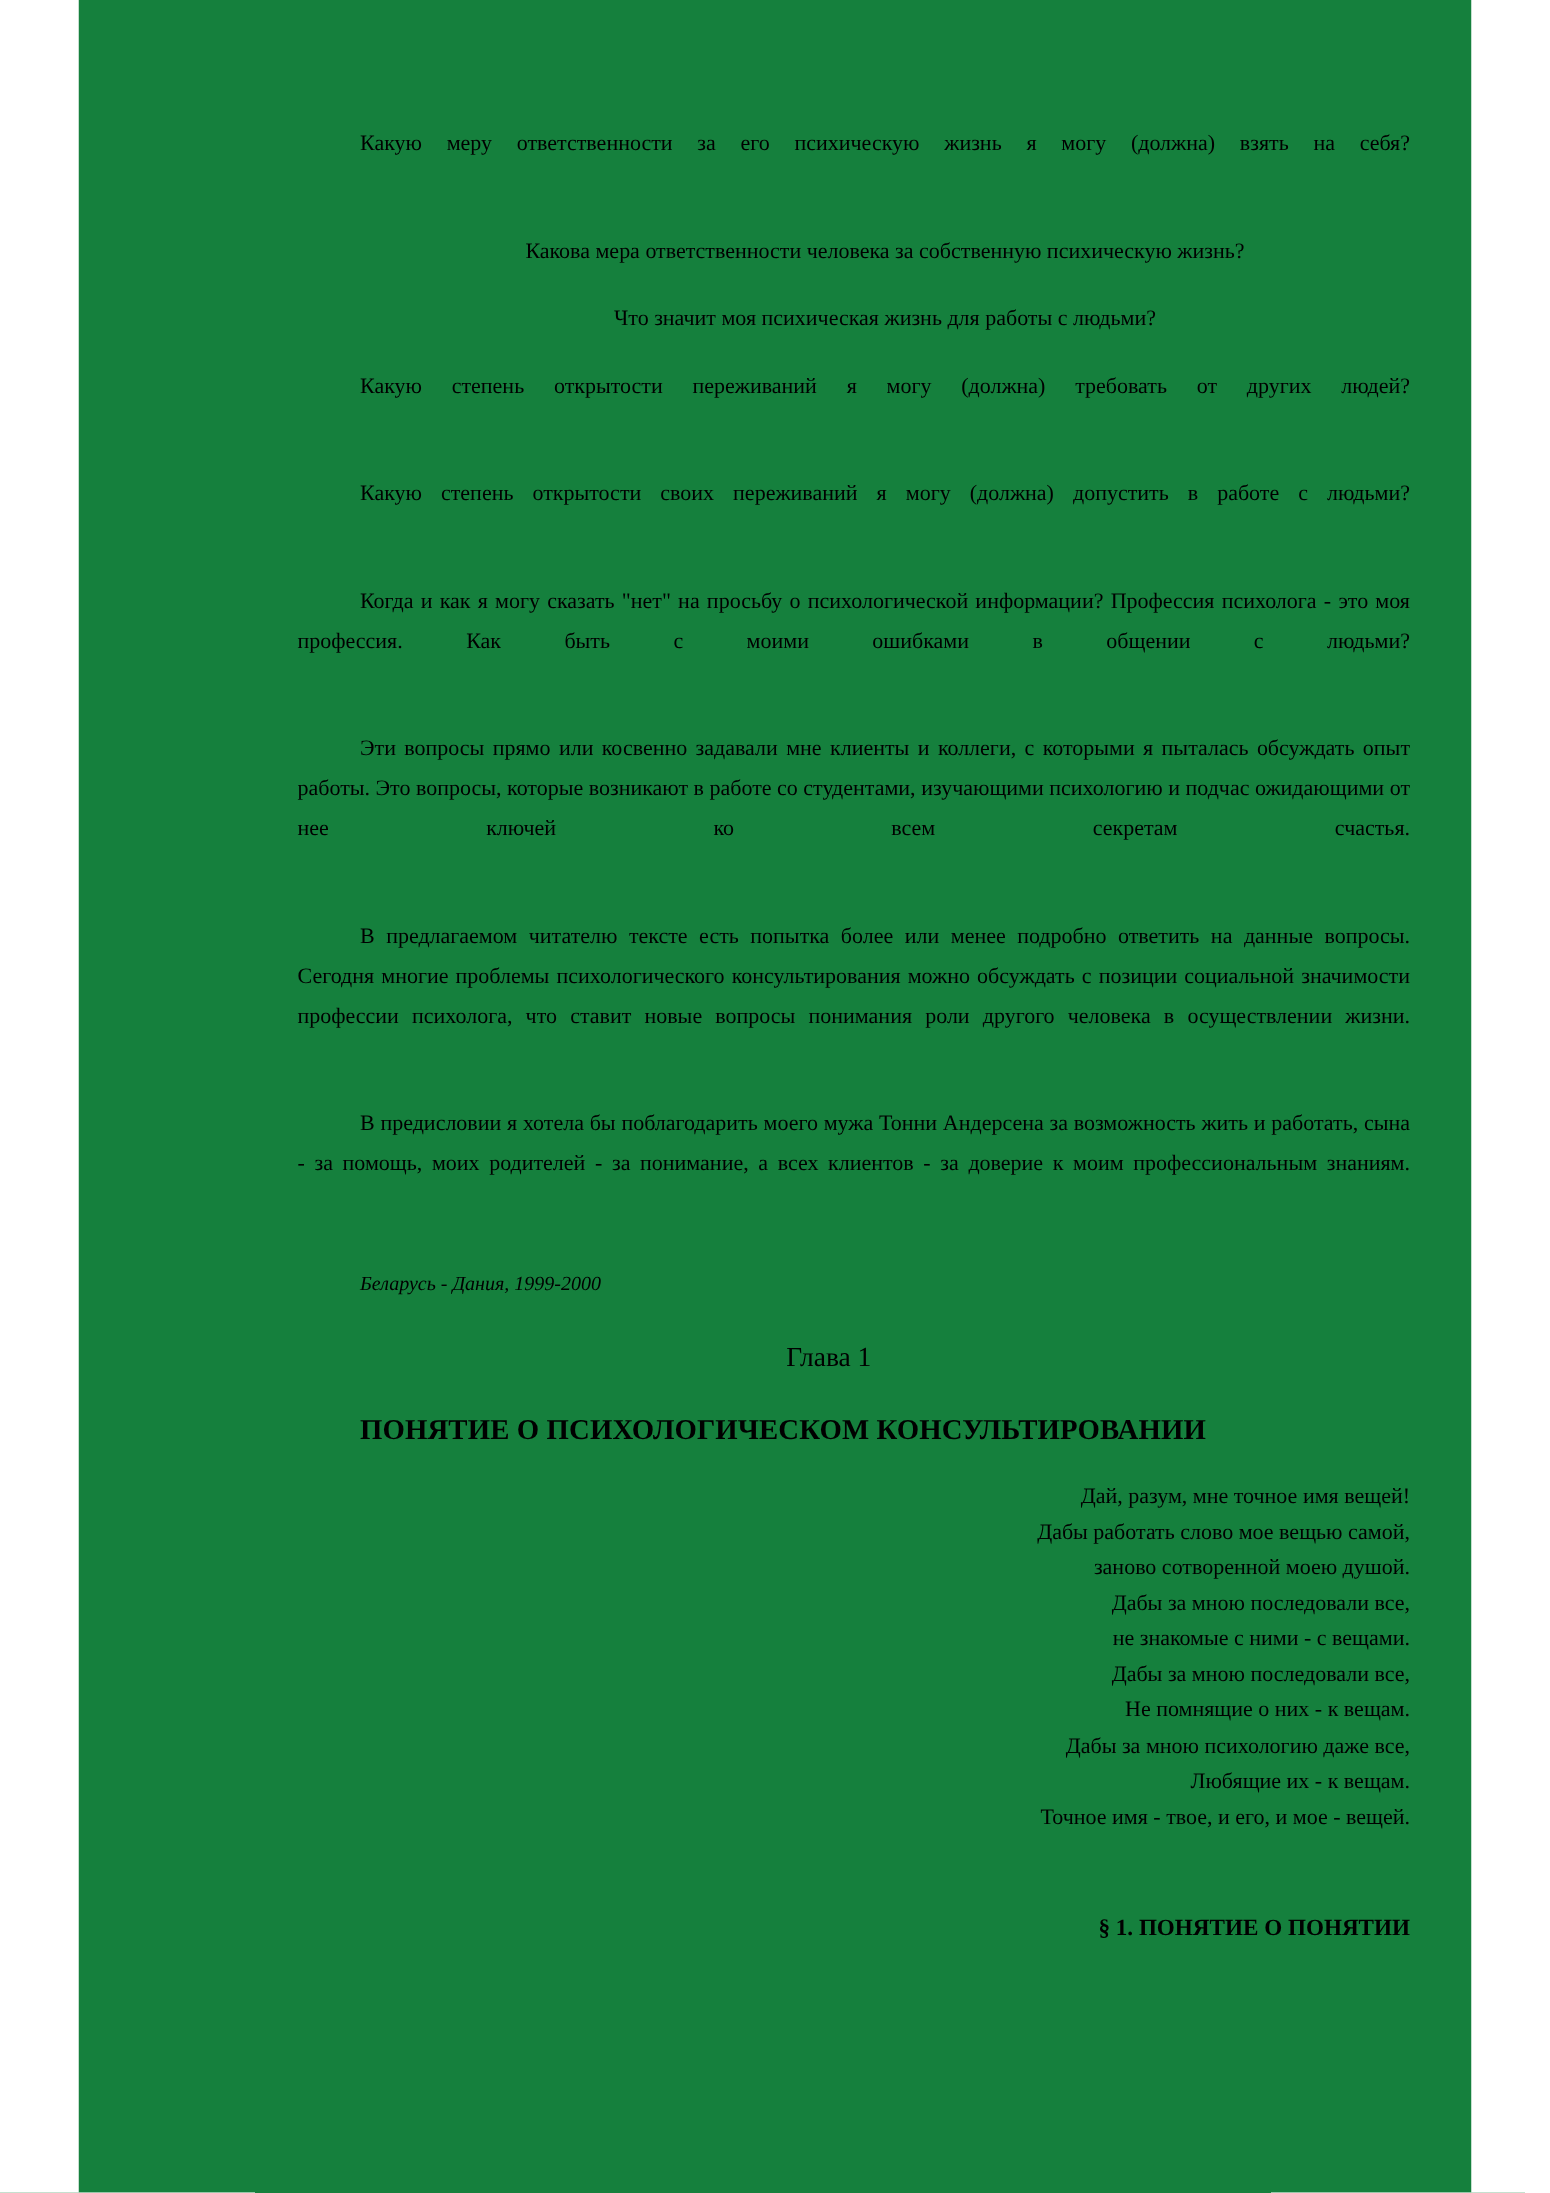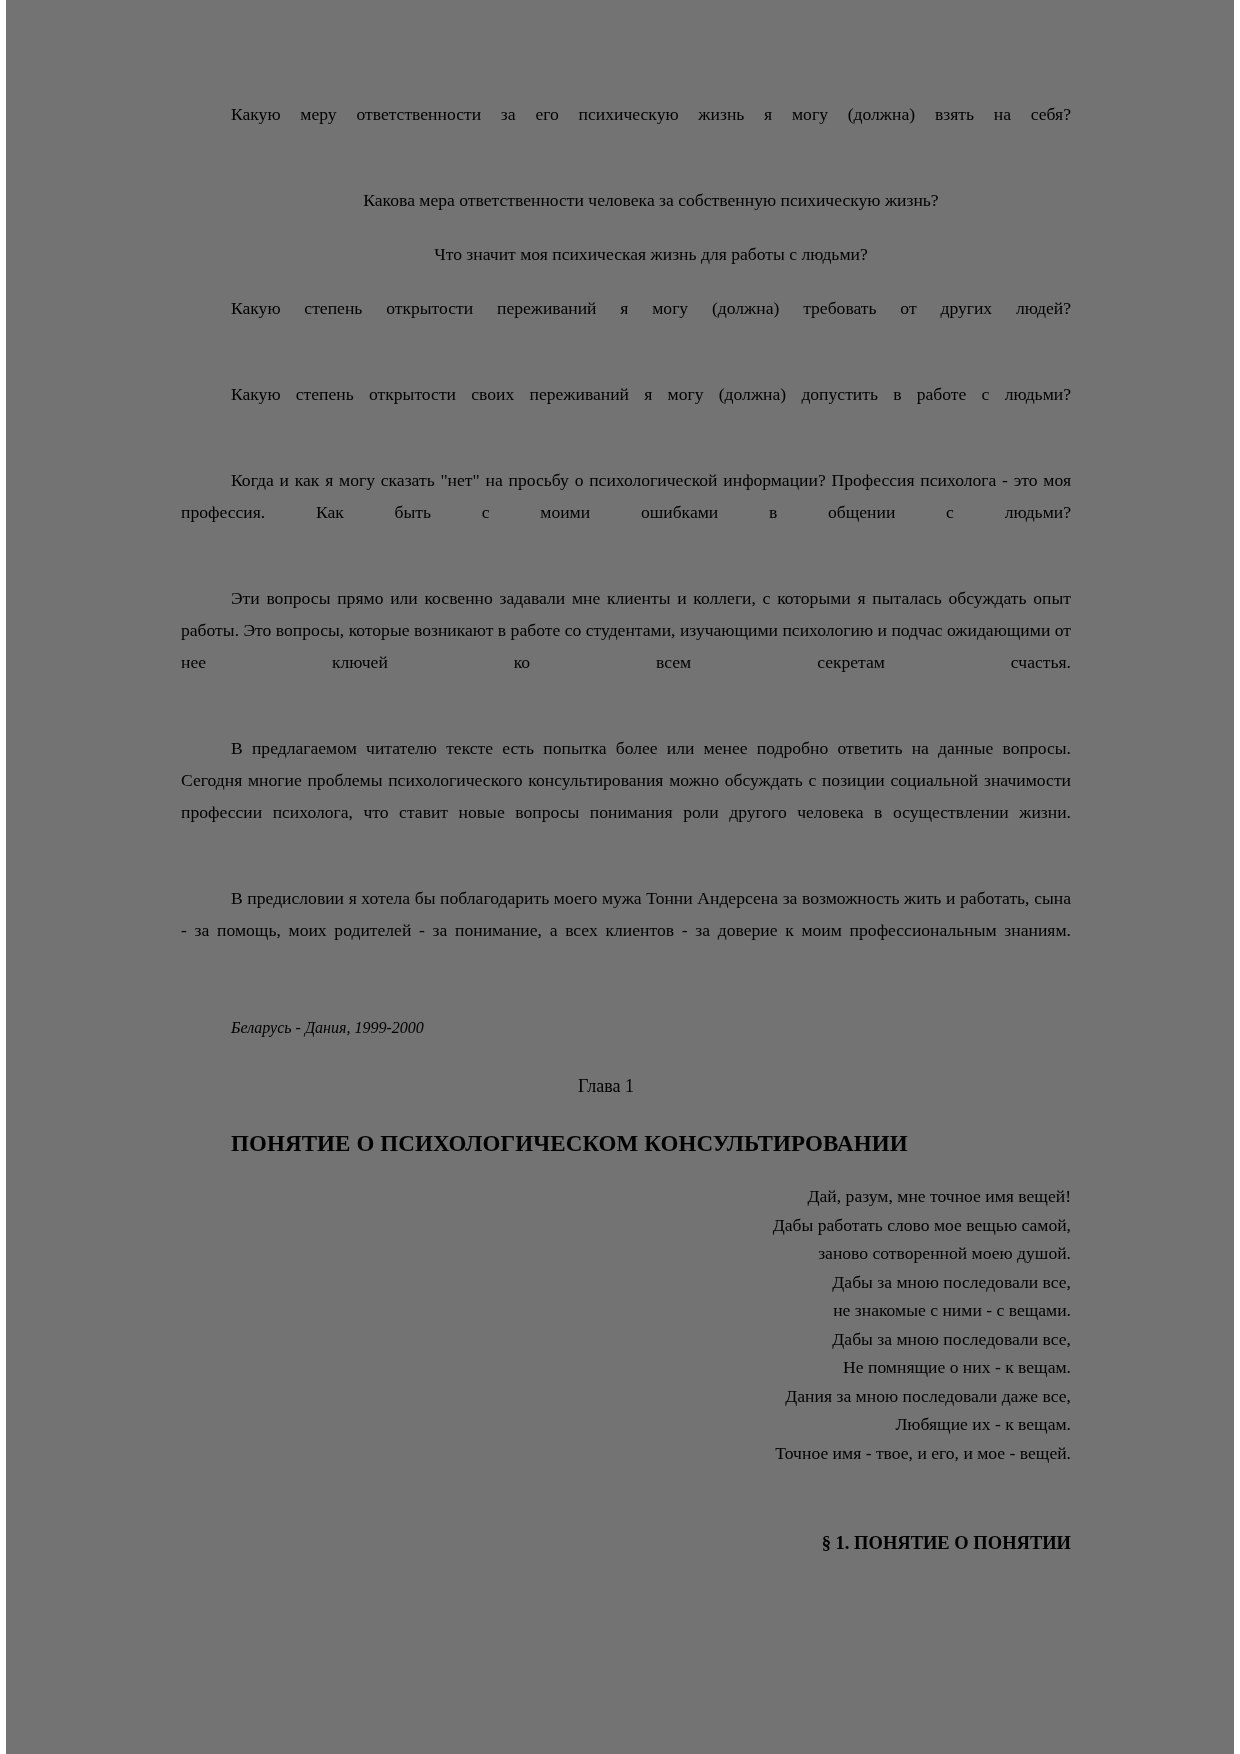--- a/index.html
+++ b/index.html
@@ -4,24 +4,24 @@
 <title>Document</title>
 <style>
   html, body {
     margin: 0;
     padding: 0;
     background: #ffffff;
   }
 
   .page {
     position: relative;
-    width: 1228px;
+    width: 1114px;
     height: 1754px;
     margin: 0 auto;
-    background: #737373;
+    background: #15803d;
     overflow: hidden;
     box-sizing: border-box;
     font-family: "Liberation Serif", "DejaVu Serif", serif;
     color: #000000;
     -webkit-font-smoothing: antialiased;
   }
 
   .content {
     position: absolute;
     left: 175px;
@@ -59,21 +59,21 @@
     margin: 0;
     padding-left: 50px;
     font-size: 16px;
     line-height: 32px;
     font-style: italic;
     text-align: left;
   }
 
   .chapter-number {
     margin: 0;
-    font-size: 18px;
+    font-size: 22px;
     line-height: 32px;
     text-align: center;
     padding-right: 40px;
   }
 
   .chapter-title {
     margin: 0;
     padding-left: 50px;
     font-size: 23px;
     line-height: 32px;
@@ -137,21 +137,21 @@
 
     <div class="gap-22"></div>
     <div class="poem">
       <span class="poem-line">Дай, разум, мне точное имя вещей!</span>
       <span class="poem-line">Дабы работать слово мое вещью самой,</span>
       <span class="poem-line">заново сотворенной моею душой.</span>
       <span class="poem-line">Дабы за мною последовали все,</span>
       <span class="poem-line">не знакомые с ними - с вещами.</span>
       <span class="poem-line">Дабы за мною последовали все,</span>
       <span class="poem-line">Не помнящие о них - к вещам.</span>
-      <span class="poem-line">Дания за мною последовали даже все,</span>
+      <span class="poem-line">Дабы за мною психологию даже все,</span>
       <span class="poem-line">Любящие их - к вещам.</span>
       <span class="poem-line">Точное имя - твое, и его, и мое - вещей.</span>
     </div>
 
     <div class="gap-30"></div>
 
     <div class="gap-30"></div>
     <h2 class="section-title">§ 1. ПОНЯТИЕ О ПОНЯТИИ</h2>
 
   </div>

